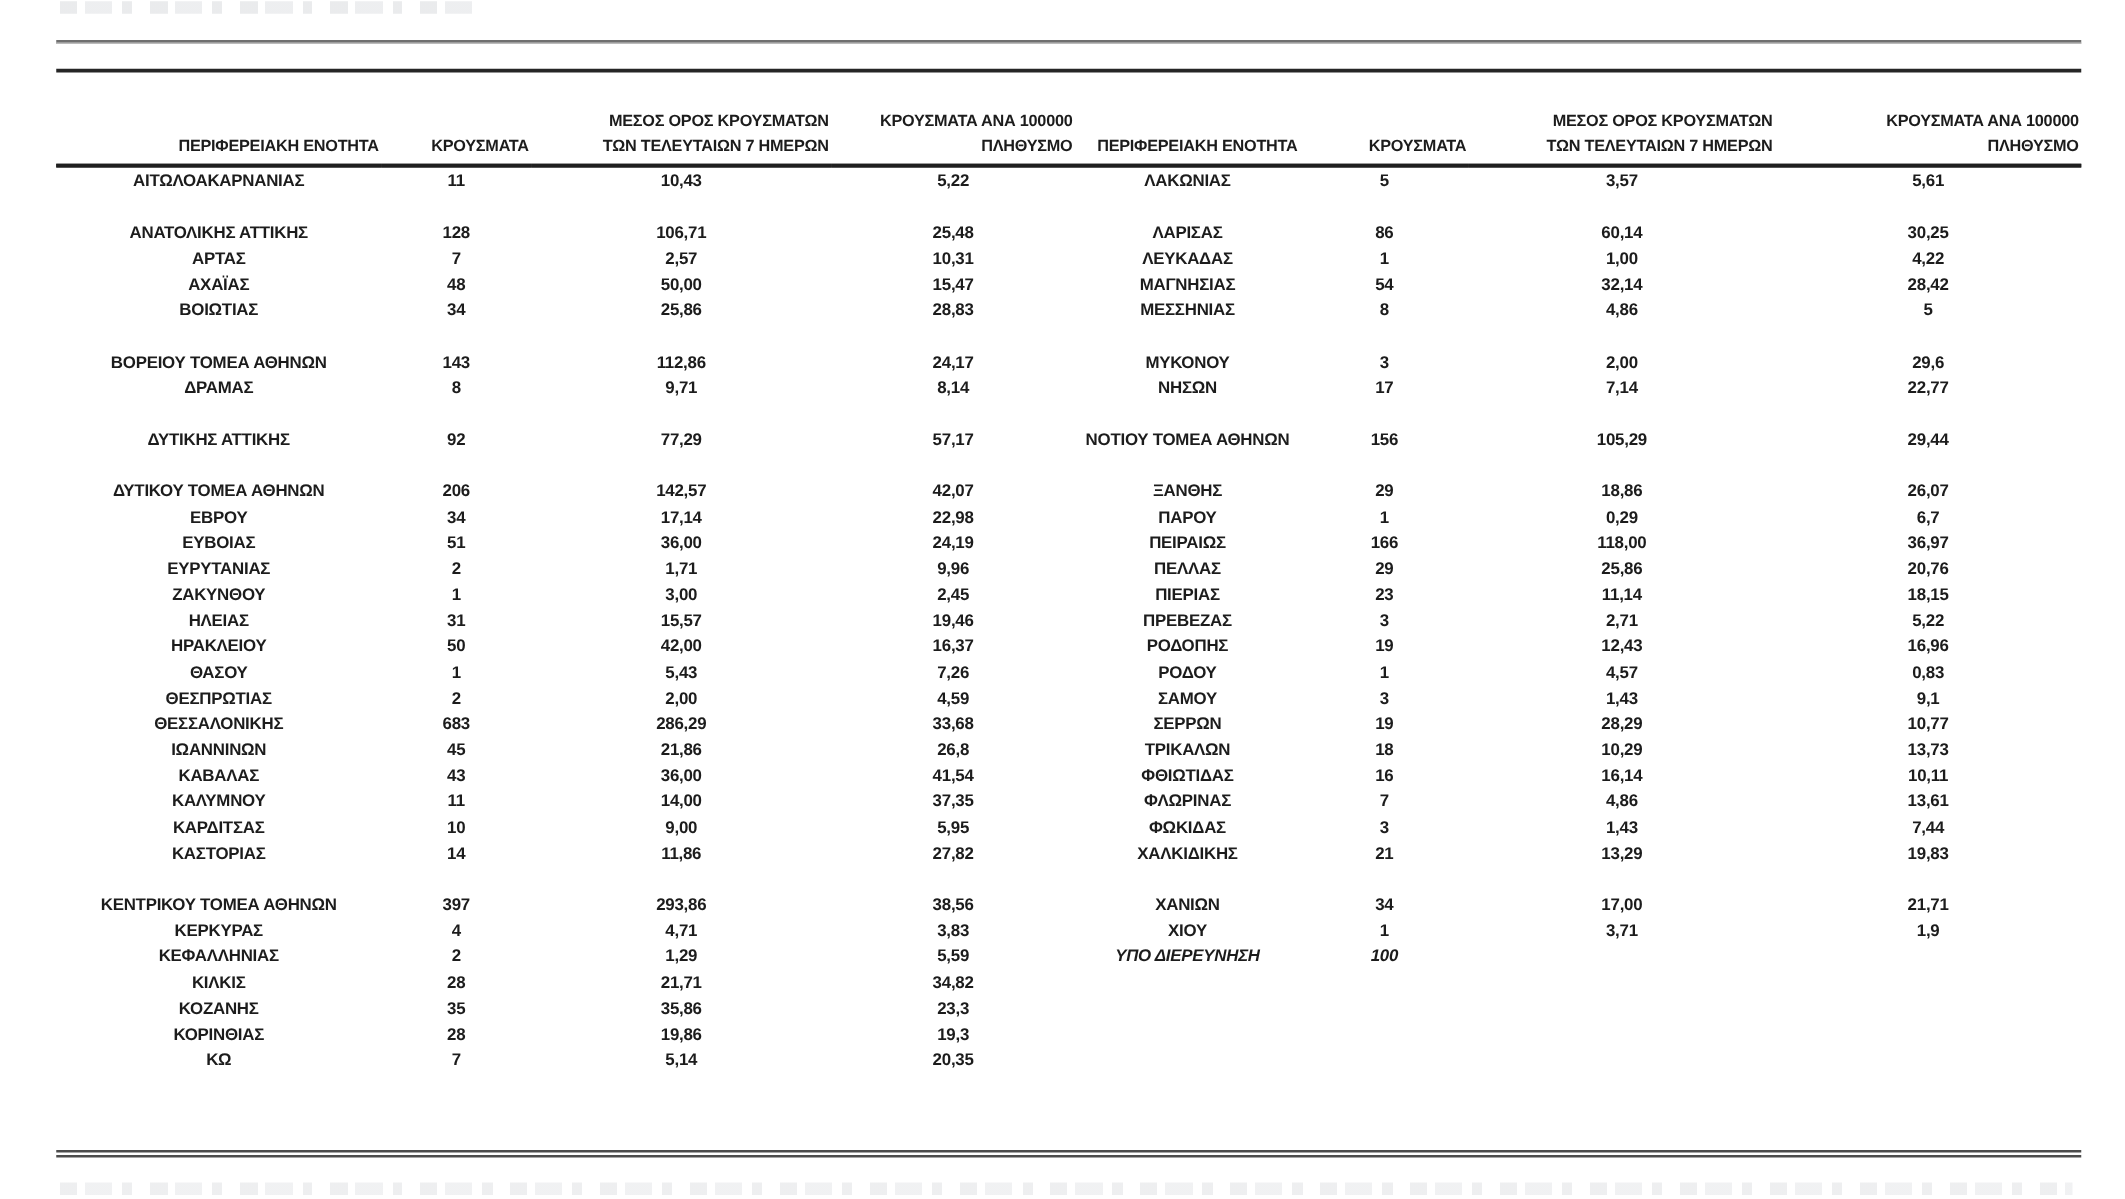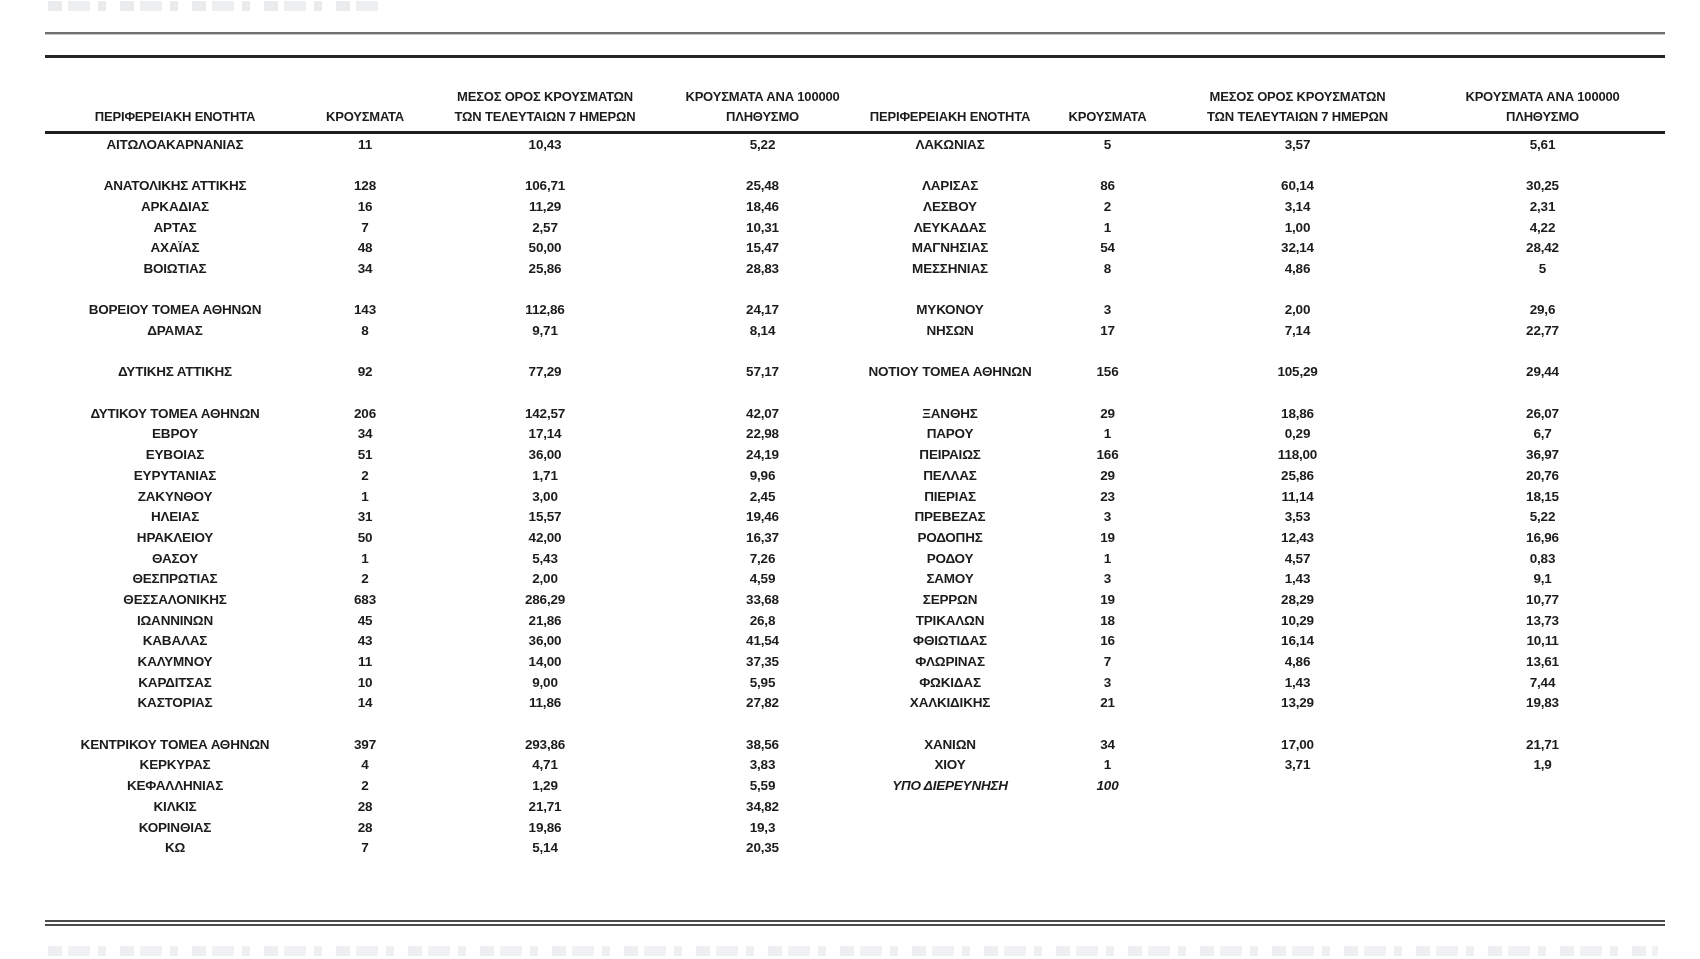--- a/index.html
+++ b/index.html
@@ -27,21 +27,21 @@
   col.c-avg-l   { width:240px; }
   col.c-per-l   { width:195px; }
   col.c-name-r  { width:180px; }
   col.c-cases-r { width:135px; }
   col.c-avg-r   { width:245px; }
   col.c-per-r   { width:245px; }
 
   thead th {
     height:69px; vertical-align:bottom; padding:0 2px 4px 2px;
     font-size:13px; font-weight:700; letter-spacing:-0.2px;
-    text-align:center; border-bottom:3px solid #1f1f1f; line-height:20px;
+    text-align:right; border-bottom:3px solid #1f1f1f; line-height:20px;
   }
   thead th .hwrap { display:inline-block; max-width:182px; }
 
   tbody td {
     height:20.7px; padding:0 2px; text-align:center; vertical-align:middle;
     font-size:13.5px; font-weight:700; letter-spacing:-0.2px;
     white-space:nowrap; overflow:hidden;
   }
   tbody tr.spacer td { height:20.7px; }
   td.italic { font-style:italic; }
@@ -104,30 +104,20 @@
           <td>ΑΝΑΤΟΛΙΚΗΣ ΑΤΤΙΚΗΣ</td>
           <td>128</td>
           <td>106,71</td>
           <td>25,48</td>
           <td>ΛΑΡΙΣΑΣ</td>
           <td>86</td>
           <td>60,14</td>
           <td>30,25</td>
         </tr>
         <tr>
-          <td>ΑΡΚΑΔΙΑΣ</td>
-          <td>16</td>
-          <td>11,29</td>
-          <td>18,46</td>
-          <td>ΛΕΣΒΟΥ</td>
-          <td>2</td>
-          <td>3,14</td>
-          <td>2,31</td>
-        </tr>
-        <tr>
           <td>ΑΡΤΑΣ</td>
           <td>7</td>
           <td>2,57</td>
           <td>10,31</td>
           <td>ΛΕΥΚΑΔΑΣ</td>
           <td>1</td>
           <td>1,00</td>
           <td>4,22</td>
         </tr>
         <tr>
@@ -260,21 +250,21 @@
           <td>11,14</td>
           <td>18,15</td>
         </tr>
         <tr>
           <td>ΗΛΕΙΑΣ</td>
           <td>31</td>
           <td>15,57</td>
           <td>19,46</td>
           <td>ΠΡΕΒΕΖΑΣ</td>
           <td>3</td>
-          <td>3,53</td>
+          <td>2,71</td>
           <td>5,22</td>
         </tr>
         <tr>
           <td>ΗΡΑΚΛΕΙΟΥ</td>
           <td>50</td>
           <td>42,00</td>
           <td>16,37</td>
           <td>ΡΟΔΟΠΗΣ</td>
           <td>19</td>
           <td>12,43</td>
@@ -404,20 +394,30 @@
           <td>ΚΙΛΚΙΣ</td>
           <td>28</td>
           <td>21,71</td>
           <td>34,82</td>
           <td></td>
           <td></td>
           <td></td>
           <td></td>
         </tr>
         <tr>
+          <td>ΚΟΖΑΝΗΣ</td>
+          <td>35</td>
+          <td>35,86</td>
+          <td>23,3</td>
+          <td></td>
+          <td></td>
+          <td></td>
+          <td></td>
+        </tr>
+        <tr>
           <td>ΚΟΡΙΝΘΙΑΣ</td>
           <td>28</td>
           <td>19,86</td>
           <td>19,3</td>
           <td></td>
           <td></td>
           <td></td>
           <td></td>
         </tr>
         <tr>

